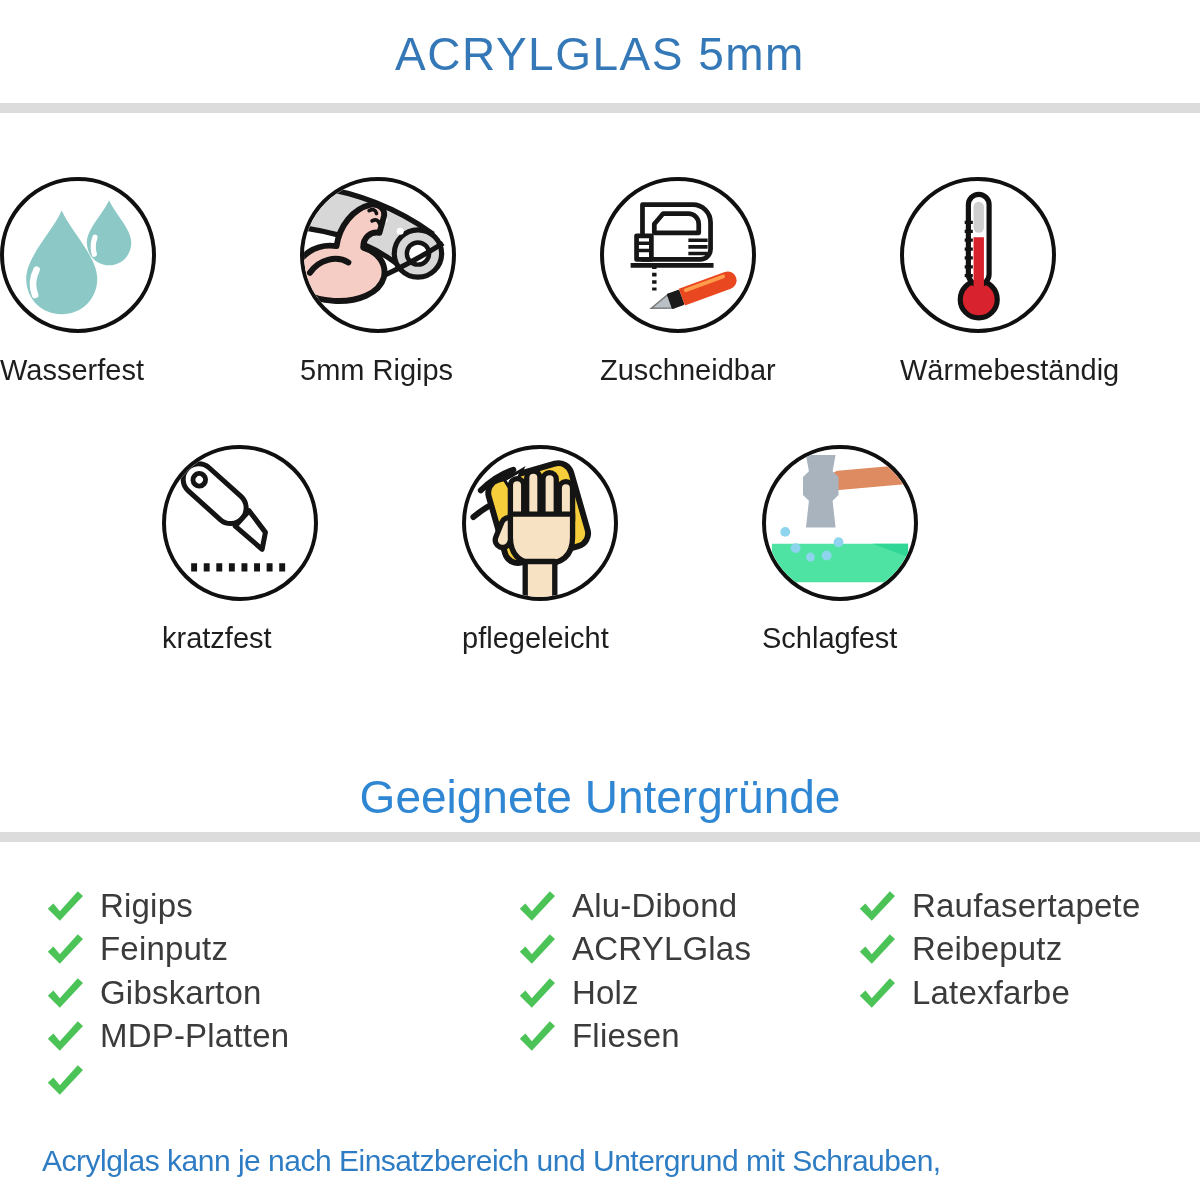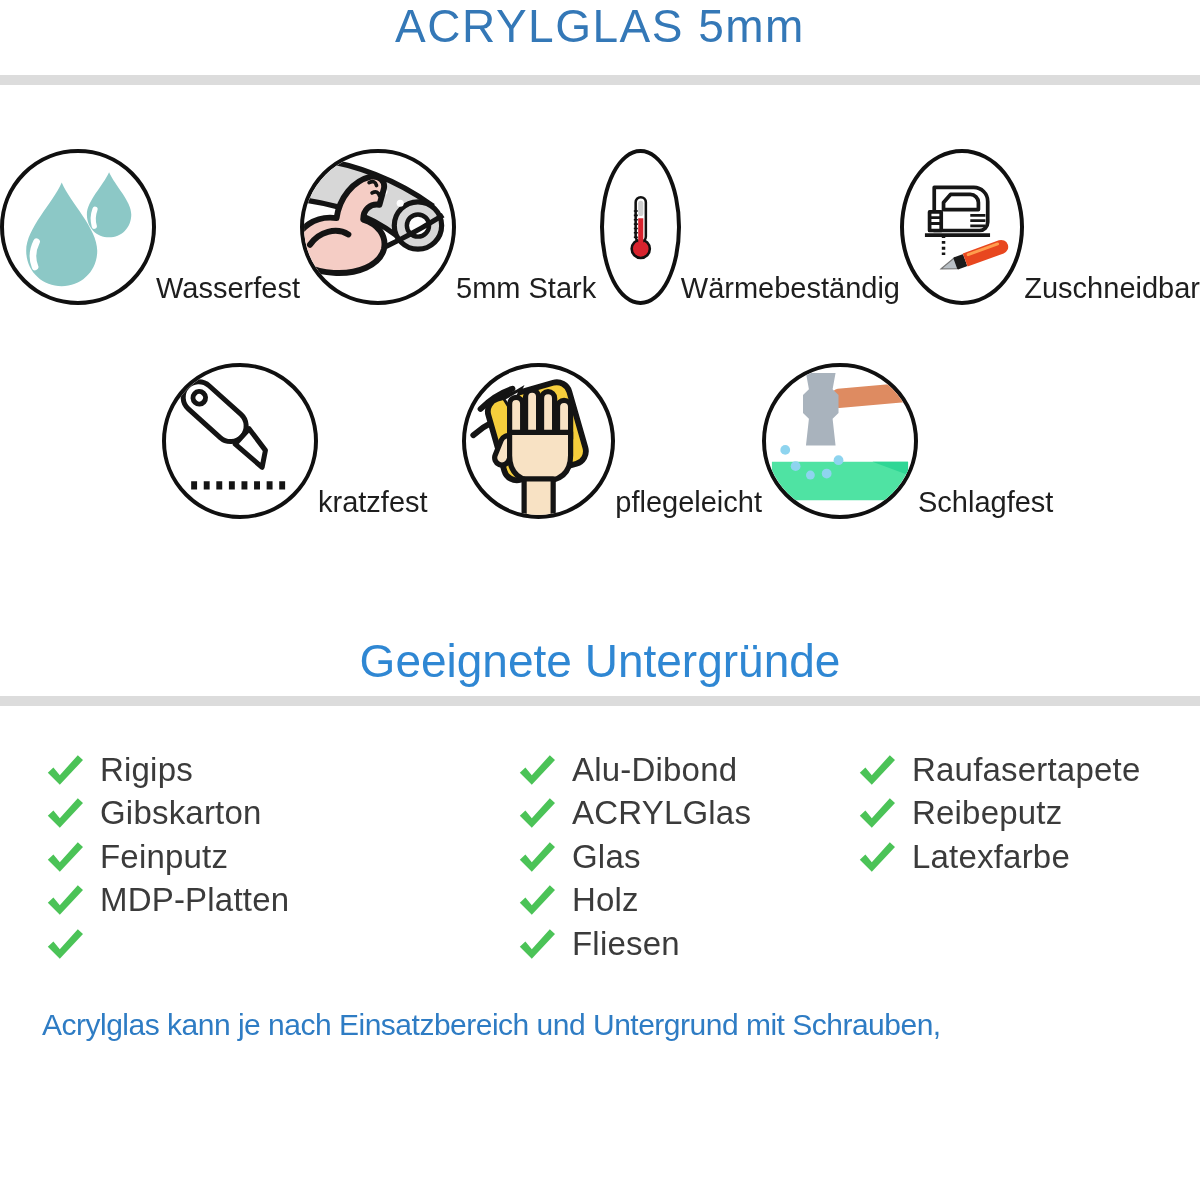--- a/index.html
+++ b/index.html
@@ -1,27 +1,27 @@
 <!DOCTYPE html>
 <html><head>
 <meta charset="utf-8">
 <style>
   html,body{margin:0;padding:0;background:#ffffff;}
   body{width:1200px;height:1200px;font-family:"Liberation Sans",sans-serif;overflow:hidden;position:relative;}
 
-  .page-title{text-align:center;font-size:46px;line-height:1.15;
+  .page-title{margin-top:28px;text-align:center;font-size:46px;line-height:1.15;
     color:#3478b7;letter-spacing:1.5px;font-weight:500;}
   .divider{height:10px;background:#dcdcdc;width:100%;}
   .divider.top{margin-top:22px;}
   .divider.mid{margin-top:8px;}
 
   .features-row{display:flex;justify-content:center;}
   .features-row.row1{margin-top:64px;}
   .features-row.row2{margin-top:58px;padding-left:24px;}
-  .feature{width:300px;display:flex;flex-direction:row;align-items:flex-end;}
+  .feature{width:300px;display:flex;flex-direction:column;align-items:flex-start;}
   .circle{width:148px;height:148px;border:4px solid #101010;border-radius:50%;
     overflow:hidden;background:#fff;}
   .circle svg{width:100%;height:100%;display:block;}
   .feature-label{margin-top:20px;font-size:29px;line-height:34px;color:#1e1e1e;}
 
   .section-heading{margin-top:116px;text-align:center;font-size:46px;line-height:1.15;
     color:#2f87d3;font-weight:500;}
 
   .surfaces{display:flex;margin-top:42px;padding-left:45px;}
   .surf-col{display:flex;flex-direction:column;}
@@ -62,21 +62,49 @@
         <circle cx="77" cy="49" r="7.5" fill="#fff" stroke="#141414" stroke-width="3"></circle>
         <circle cx="40" cy="19" r="2.4" fill="#fff"></circle>
         <circle cx="54" cy="26" r="2.4" fill="#fff"></circle>
         <circle cx="65" cy="34" r="2.4" fill="#fff"></circle>
         <path d="M-2,84 C30,76 62,62 94,42" stroke="#141414" stroke-width="3.5" fill="none"></path>
         <path d="M-8,64 C-4,50 8,42 22,44 C24,30 33,19 45,16 C51,15 55,19 54,24 L51,35 C45,34 40,38 40,45 C50,48 56,56 54,65 C51,76 36,82 20,81 C4,80 -6,74 -8,64 Z" fill="#f5cdc5" stroke="#141414" stroke-width="4" stroke-linejoin="round"></path>
         <path d="M4,62 C10,53 22,50 30,55" stroke="#141414" stroke-width="4" fill="none" stroke-linecap="round"></path>
         <path d="M44,20 q4,-2 5,2 M46,27 q4,-2 5,2" stroke="#141414" stroke-width="2.5" fill="none" stroke-linecap="round"></path>
       </svg>
     </div>
-    <div class="feature-label">5mm Stark</div>
+    <div class="feature-label">5mm Rigips</div>
+  </div>
+
+  <div class="feature">
+    <div class="circle">
+      <svg viewBox="0 0 100 100">
+        <g fill="#fff" stroke="#161616" stroke-width="3.2" stroke-linejoin="round">
+          <path d="M26,16 h34 a12,12 0 0 1 12,12 v18 a7,7 0 0 1 -7,7 h-39 z"></path>
+          <path d="M34,29 l6,-7 h17 a7,7 0 0 1 7,7 v6 h-30 z"></path>
+          <rect x="22" y="37" width="10" height="16"></rect>
+        </g>
+        <g stroke="#161616" stroke-width="2.4">
+          <line x1="57" y1="40" x2="70" y2="40"></line>
+            <line x1="57" y1="44.5" x2="70" y2="44.5"></line>
+            <line x1="57" y1="49" x2="70" y2="49"></line>
+          <line x1="22" y1="42" x2="32" y2="42"></line>
+            <line x1="22" y1="47" x2="32" y2="47"></line>
+        </g>
+        <line x1="18" y1="57" x2="74" y2="57" stroke="#161616" stroke-width="3.2"></line>
+        <line x1="34" y1="57" x2="34" y2="74" stroke="#161616" stroke-width="3" stroke-dasharray="2.5 2.5"></line>
+        <g transform="translate(2,6) rotate(-20 60 69)">
+          <polygon points="28,69 42,64 42,74" fill="#b9c0c6" stroke="#777" stroke-width="1"></polygon>
+          <rect x="41" y="63.5" width="9" height="11" rx="1" fill="#1b1b1b"></rect>
+          <path d="M50,63 h33 a6,6 0 0 1 0,12 h-33 z" fill="#e8471f"></path>
+          <path d="M54,65.5 h27" stroke="#ff9d4d" stroke-width="2.5" stroke-linecap="round"></path>
+        </g>
+      </svg>
+    </div>
+    <div class="feature-label">Zuschneidbar</div>
   </div>
 
   <div class="feature">
     <div class="circle">
       <svg viewBox="0 0 100 100">
         <circle cx="50.5" cy="80" r="12.5" fill="#d8232e" stroke="#111" stroke-width="3.5"></circle>
         <rect x="43.5" y="9" width="14" height="61" rx="7" fill="#fff" stroke="#111" stroke-width="3.5"></rect>
         <rect x="47" y="38" width="7" height="36" fill="#d8232e"></rect>
         <rect x="47" y="14" width="7" height="21" rx="3.5" fill="#cfcfcf"></rect>
         <g stroke="#111" stroke-width="2.2">
@@ -85,48 +113,20 @@
           <line x1="41" y1="40" x2="46.5" y2="40"></line>
             <line x1="41" y1="46" x2="46.5" y2="46"></line>
           <line x1="41" y1="52" x2="46.5" y2="52"></line>
             <line x1="41" y1="58" x2="46.5" y2="58"></line>
           <line x1="41" y1="64" x2="46.5" y2="64"></line>
         </g>
       </svg>
     </div>
     <div class="feature-label">Wärmebeständig</div>
   </div>
-
-  <div class="feature">
-    <div class="circle">
-      <svg viewBox="0 0 100 100">
-        <g fill="#fff" stroke="#161616" stroke-width="3.2" stroke-linejoin="round">
-          <path d="M26,16 h34 a12,12 0 0 1 12,12 v18 a7,7 0 0 1 -7,7 h-39 z"></path>
-          <path d="M34,29 l6,-7 h17 a7,7 0 0 1 7,7 v6 h-30 z"></path>
-          <rect x="22" y="37" width="10" height="16"></rect>
-        </g>
-        <g stroke="#161616" stroke-width="2.4">
-          <line x1="57" y1="40" x2="70" y2="40"></line>
-            <line x1="57" y1="44.5" x2="70" y2="44.5"></line>
-            <line x1="57" y1="49" x2="70" y2="49"></line>
-          <line x1="22" y1="42" x2="32" y2="42"></line>
-            <line x1="22" y1="47" x2="32" y2="47"></line>
-        </g>
-        <line x1="18" y1="57" x2="74" y2="57" stroke="#161616" stroke-width="3.2"></line>
-        <line x1="34" y1="57" x2="34" y2="74" stroke="#161616" stroke-width="3" stroke-dasharray="2.5 2.5"></line>
-        <g transform="translate(2,6) rotate(-20 60 69)">
-          <polygon points="28,69 42,64 42,74" fill="#b9c0c6" stroke="#777" stroke-width="1"></polygon>
-          <rect x="41" y="63.5" width="9" height="11" rx="1" fill="#1b1b1b"></rect>
-          <path d="M50,63 h33 a6,6 0 0 1 0,12 h-33 z" fill="#e8471f"></path>
-          <path d="M54,65.5 h27" stroke="#ff9d4d" stroke-width="2.5" stroke-linecap="round"></path>
-        </g>
-      </svg>
-    </div>
-    <div class="feature-label">Zuschneidbar</div>
-  </div>
 </div>
 
 <div class="features-row row2">
 
   <div class="feature">
     <div class="circle">
       <svg viewBox="0 0 100 100">
         <g transform="rotate(42 46 44)" fill="#fff" stroke="#141414" stroke-width="3.4" stroke-linejoin="round">
           <rect x="2" y="32" width="50" height="21" rx="10.5"></rect>
           <circle cx="13" cy="42.5" r="4.2"></circle>
@@ -192,32 +192,32 @@
     <div class="surf-item">
       <svg class="check" viewBox="0 0 100 80">
           <polygon points="7,47 21,34 37,53 82,3 95,15 37,77" fill="#4bc357"></polygon>
         </svg>
       <span class="surf-text">Rigips</span>
     </div>
     <div class="surf-item">
       <svg class="check" viewBox="0 0 100 80">
           <polygon points="7,47 21,34 37,53 82,3 95,15 37,77" fill="#4bc357"></polygon>
         </svg>
+      <span class="surf-text">Feinputz</span>
+    </div>
+    <div class="surf-item">
+      <svg class="check" viewBox="0 0 100 80">
+          <polygon points="7,47 21,34 37,53 82,3 95,15 37,77" fill="#4bc357"></polygon>
+        </svg>
       <span class="surf-text">Gibskarton</span>
     </div>
     <div class="surf-item">
       <svg class="check" viewBox="0 0 100 80">
           <polygon points="7,47 21,34 37,53 82,3 95,15 37,77" fill="#4bc357"></polygon>
         </svg>
-      <span class="surf-text">Feinputz</span>
-    </div>
-    <div class="surf-item">
-      <svg class="check" viewBox="0 0 100 80">
-          <polygon points="7,47 21,34 37,53 82,3 95,15 37,77" fill="#4bc357"></polygon>
-        </svg>
       <span class="surf-text">MDP-Platten</span>
     </div>
     <div class="surf-item">
       <svg class="check" viewBox="0 0 100 80">
           <polygon points="7,47 21,34 37,53 82,3 95,15 37,77" fill="#4bc357"></polygon>
         </svg>
     </div>
   </div>
 
   <div class="surf-col c2">
@@ -225,26 +225,20 @@
       <svg class="check" viewBox="0 0 100 80">
           <polygon points="7,47 21,34 37,53 82,3 95,15 37,77" fill="#4bc357"></polygon>
         </svg>
       <span class="surf-text">Alu-Dibond</span>
     </div>
     <div class="surf-item">
       <svg class="check" viewBox="0 0 100 80">
           <polygon points="7,47 21,34 37,53 82,3 95,15 37,77" fill="#4bc357"></polygon>
         </svg>
       <span class="surf-text">ACRYLGlas</span>
-    </div>
-    <div class="surf-item">
-      <svg class="check" viewBox="0 0 100 80">
-          <polygon points="7,47 21,34 37,53 82,3 95,15 37,77" fill="#4bc357"></polygon>
-        </svg>
-      <span class="surf-text">Glas</span>
     </div>
     <div class="surf-item">
       <svg class="check" viewBox="0 0 100 80">
           <polygon points="7,47 21,34 37,53 82,3 95,15 37,77" fill="#4bc357"></polygon>
         </svg>
       <span class="surf-text">Holz</span>
     </div>
     <div class="surf-item">
       <svg class="check" viewBox="0 0 100 80">
           <polygon points="7,47 21,34 37,53 82,3 95,15 37,77" fill="#4bc357"></polygon>

